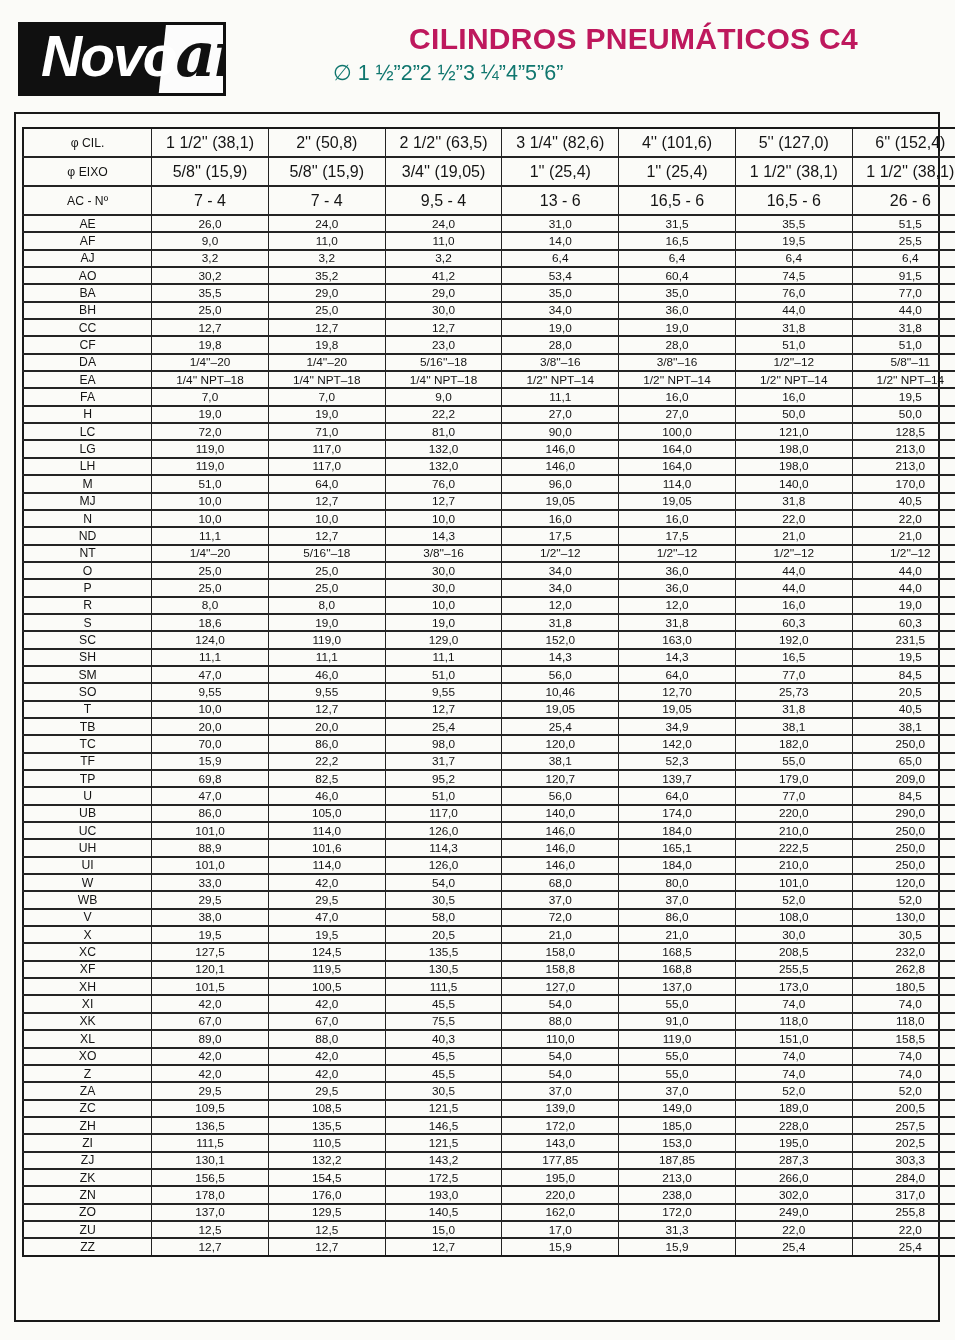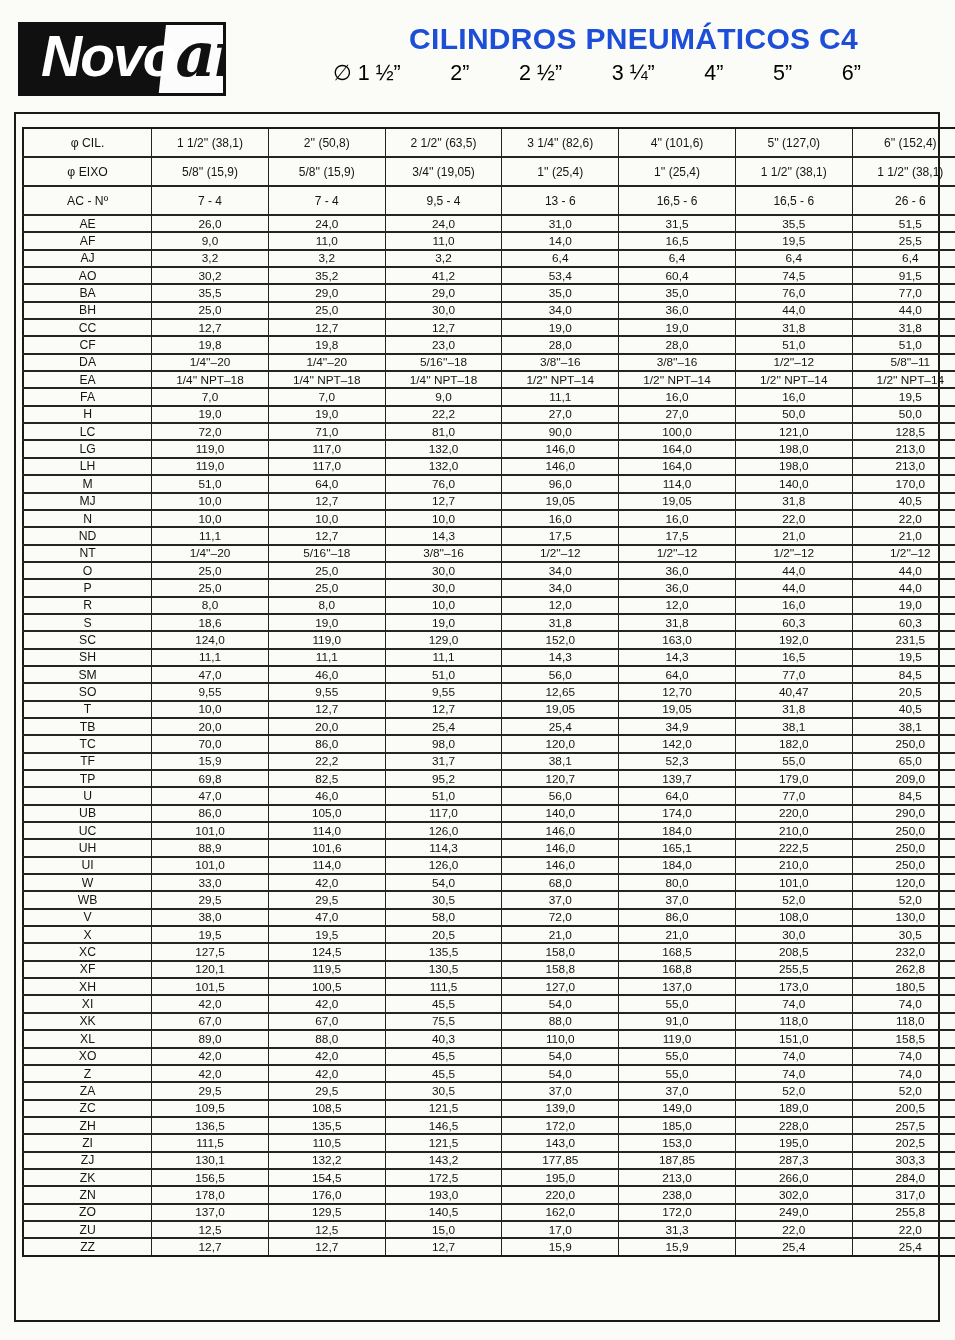--- a/index.html
+++ b/index.html
@@ -24,27 +24,27 @@
     font-style:italic;font-weight:bold;letter-spacing:-2px;
     font-size:57px;line-height:1.25;white-space:nowrap;margin-left:12px;
   }
   .logo-text .novo{color:#ffffff;font-family:"Liberation Sans",sans-serif;}
   .logo-text .ar{
     color:#101010;font-family:"DejaVu Serif",serif;
     font-size:62px;letter-spacing:-3px;
   }
   .title{
     position:absolute;left:330px;right:18px;top:22px;
-    text-align:center;font-size:30px;font-weight:bold;color:#1d4ed8;
+    text-align:center;font-size:30px;font-weight:bold;color:#be185d;
     letter-spacing:0.3px;white-space:nowrap;
   }
   .sizes{
     position:absolute;left:333px;top:60px;width:528px;
-    display:flex;justify-content:space-between;align-items:baseline;
-    font-size:21.5px;color:#000000;
+    display:flex;align-items:baseline;
+    font-size:21.5px;color:#0f766e;
   }
   .sizes span{white-space:nowrap;}
   
   .sheet{
     position:absolute;left:14px;top:112px;width:922px;height:1206px;
     border:2px solid #191919;background:transparent;
   }
   table.dim{
     position:absolute;left:6px;top:13px;width:948px;
     border-collapse:collapse;table-layout:fixed;
@@ -53,21 +53,21 @@
   }
   table.dim col.c0{width:13.6%;}
   table.dim col.cd{width:12.343%;}
   table.dim th, table.dim td{
     border:1.5px solid #242424;
     text-align:center;vertical-align:middle;
     padding:0;white-space:nowrap;overflow:hidden;
     font-weight:normal;
   }
   table.dim thead tr{height:29px;}
-  table.dim thead th{font-size:12px;border-bottom-width:2.5px;}
+  table.dim thead th{font-size:16px;border-bottom-width:2.5px;}
   table.dim tbody tr{height:17.35px;}
   table.dim tbody td{font-size:11.8px;border-top-width:2px;}
   table.dim .lbl{font-size:12.2px;}
 </style>
 </head>
 <body>
 
 <div class="logo">
   <div class="logo-white"></div>
   <div class="logo-text"><span class="novo">Novo</span><span class="ar">ar</span></div>
@@ -398,23 +398,23 @@
           <td>56,0</td>
           <td>64,0</td>
           <td>77,0</td>
           <td>84,5</td>
         </tr>
         <tr>
           <td class="lbl">SO</td>
           <td>9,55</td>
           <td>9,55</td>
           <td>9,55</td>
-          <td>12,65</td>
+          <td>10,46</td>
           <td>12,70</td>
-          <td>40,47</td>
+          <td>25,73</td>
           <td>20,5</td>
         </tr>
         <tr>
           <td class="lbl">T</td>
           <td>10,0</td>
           <td>12,7</td>
           <td>12,7</td>
           <td>19,05</td>
           <td>19,05</td>
           <td>31,8</td>

